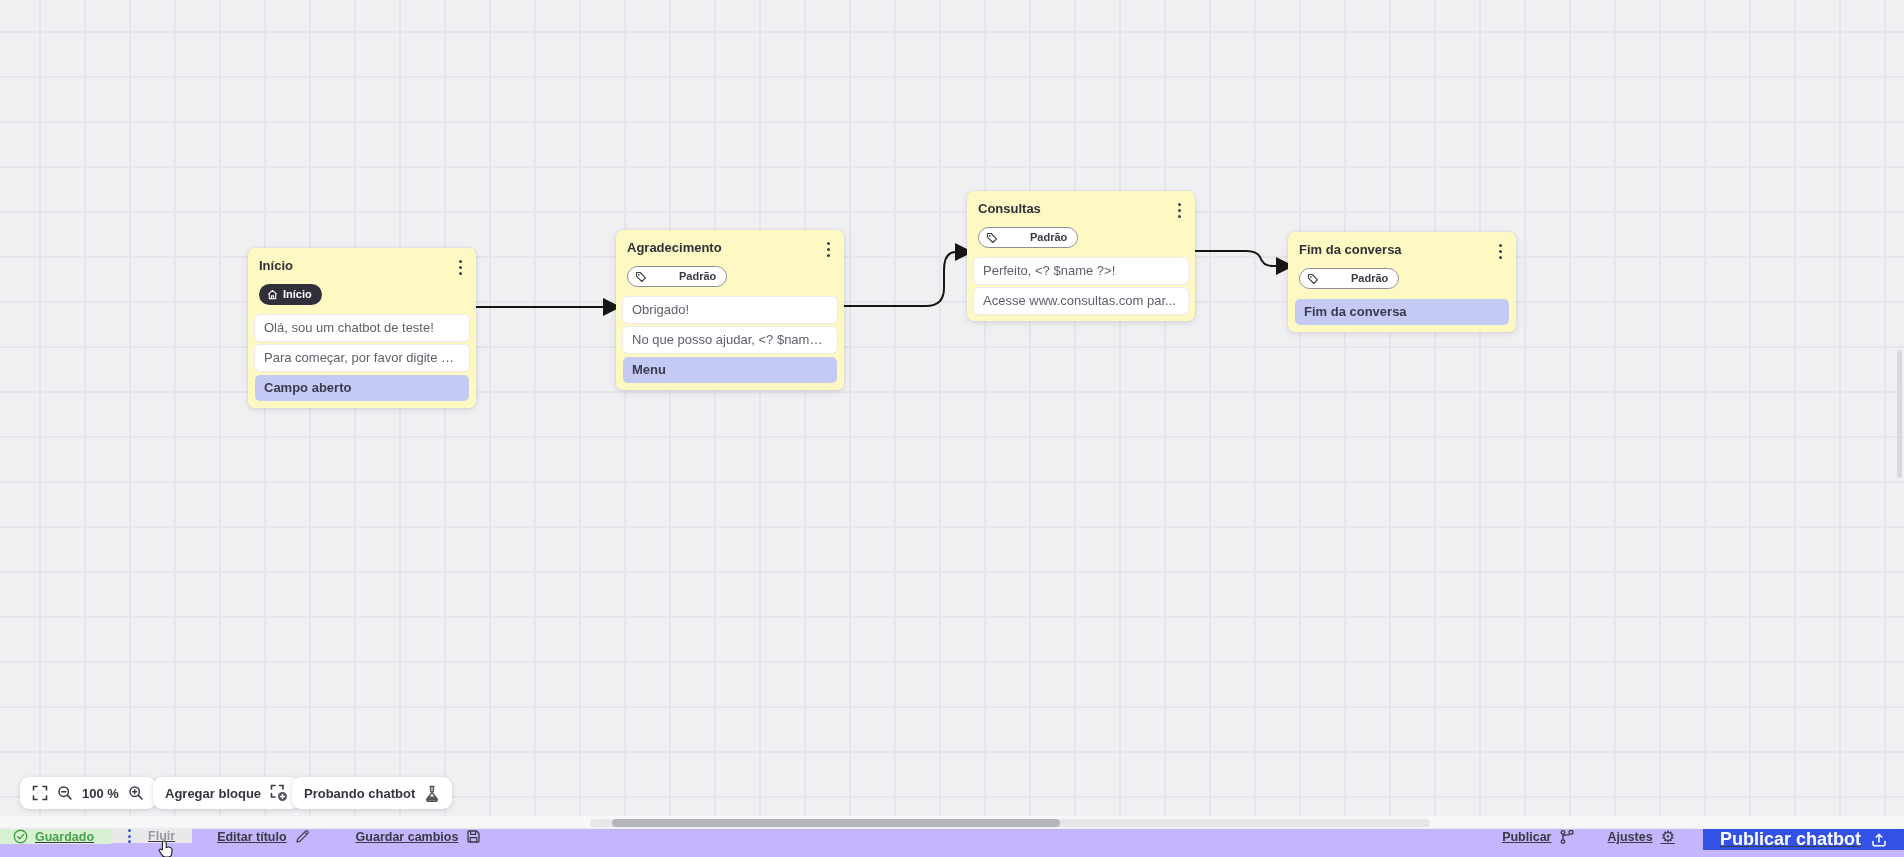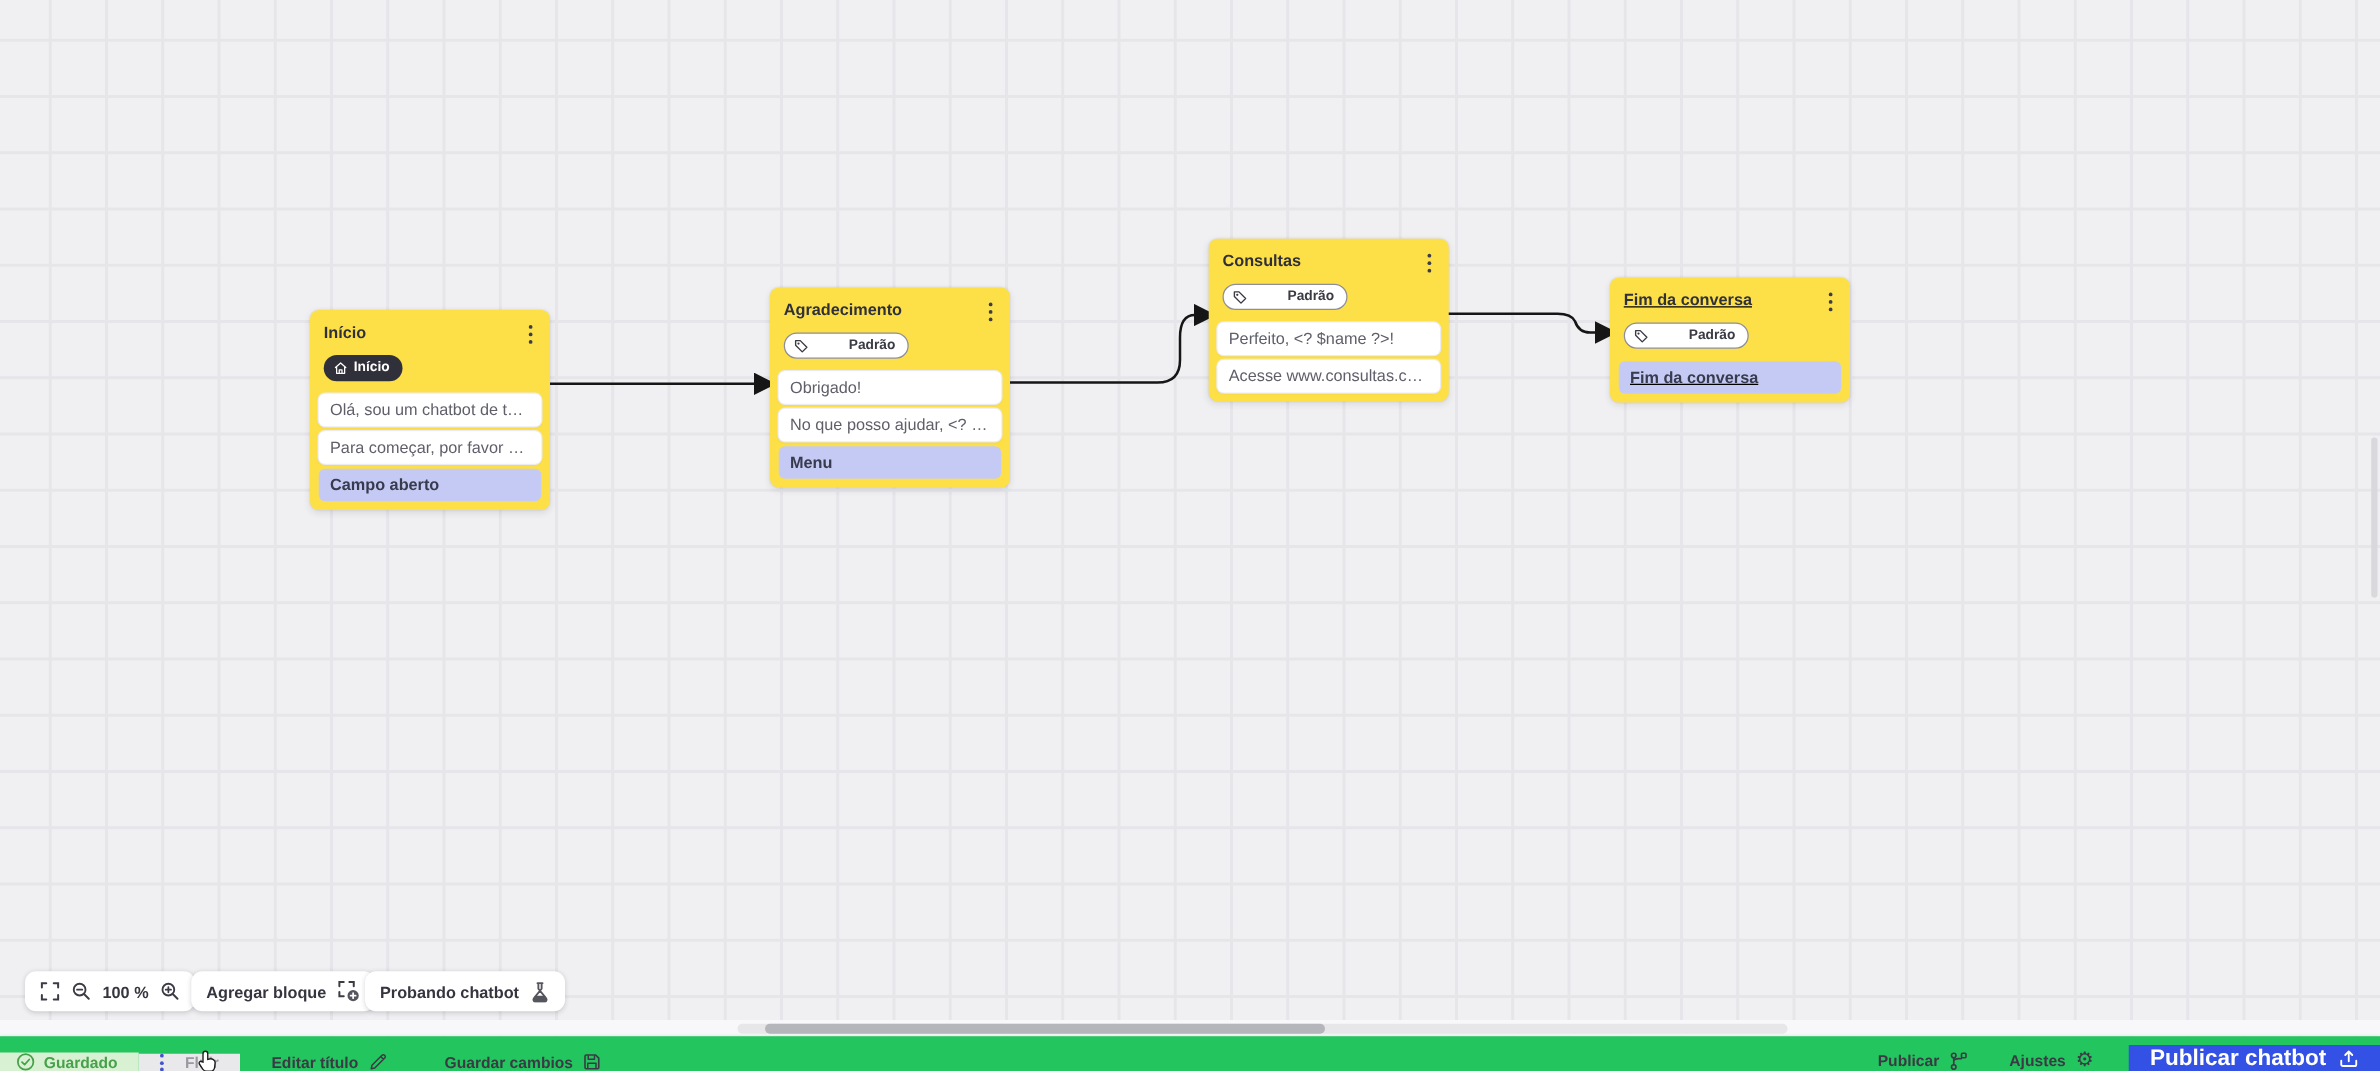--- a/index.html
+++ b/index.html
@@ -14,27 +14,27 @@
     background-size:45px 45px;
     background-position:-6px -14px;
   }
 
   
   .edges { position:absolute; left:0; top:0; width:1904px; height:829px; pointer-events:none; }
   .edges path { pointer-events:stroke; }
 
   
   .node {
-    position:absolute; width:192px; background:#fde047; border-radius:7px;
+    position:absolute; width:228px; background:#fef9c3; border-radius:7px;
     padding:9px 7px 7px; box-shadow:0 2px 6px rgba(50,50,70,.12), 0 0 0 1px rgba(50,50,70,.04);
   }
   #node-0 { left:248px; top:248px; }
   #node-1 { left:616px; top:230px; }
   #node-2 { left:967px; top:191px; }
-  #node-3 { left:1288px; top:222px;text-decoration:underline; }
+  #node-3 { left:1288px; top:232px; }
 
   .node-header { display:flex; justify-content:space-between; align-items:flex-start; padding:1px 3px 0 4px; }
   .node-title { font-size:13px; font-weight:700; color:#2f3039; line-height:16px; white-space:nowrap; }
   .kebab { display:flex; flex-direction:column; gap:3px; padding:2px 4px; cursor:pointer; }
   .kebab i { width:3px; height:3px; border-radius:50%; background:#3c3d46; display:block; }
 
   .badge { display:inline-flex; align-items:center; gap:5px; font-size:11px; font-weight:700;
            border-radius:11px; margin:7px 0 2px 4px; line-height:13px; }
   .badge.dark    { background:#30303a; color:#fff; padding:4px 10px 4px 8px; }
   .badge.outline { background:#fff; color:#3a3b44; border:1px solid #8e8e98; padding:3px 10px 3px 7px;gap:32px; }
@@ -58,23 +58,24 @@
   .tool-icon { display:flex; align-items:center; justify-content:center; cursor:pointer; }
 
   
   .hscroll-zone { position:absolute; left:0; right:0; bottom:28px; height:13px; background:#f8f8fa; }
   .hscroll-track { position:absolute; left:590px; top:3px; width:840px; height:8px; border-radius:4px; background:#e7e7ea; }
   .hscroll-thumb { position:absolute; left:22px; top:0; width:448px; height:8px; border-radius:4px; background:#b5b5bc; }
   .vscroll-thumb { position:absolute; right:2px; top:350px; width:5px; height:128px; border-radius:3px; background:#d8d8dd; }
 
   
   .statusbar {
-    position:absolute; left:0; right:0; bottom:0; height:28px; background:#22c55e;
-    display:flex; align-items:flex-end; font-size:12.5px; font-weight:700; color:#3a3a44;
+    position:absolute; left:0; right:0; bottom:0; height:28px; background:#c4b5fd;
+    display:flex; align-items:flex-start; font-size:12.5px; font-weight:700; color:#3a3a44;
     box-shadow:0 -1px 2px rgba(0,0,0,.06);
+    text-decoration:underline;
   }
   .sb-item { display:flex; align-items:center; gap:8px; padding:0 14px; white-space:nowrap; cursor:pointer; }
   .sb-saved { background:#d8f1d2; color:#47a14b; gap:7px; padding:0 17px 0 13px; }
   .sb-flow  { background:#e9e9ec; color:#9a99a2; gap:17px; padding:0 17px; }
   .sb-kebab { display:flex; flex-direction:column; gap:2.5px; cursor:pointer; }
   .sb-kebab i { width:3px; height:3px; border-radius:50%; background:#4353cc; display:block; }
   .sb-edit { margin-left:11px; }
   .sb-save { margin-left:18px; }
   .sb-spacer { flex:1; }
   .sb-versions { padding:0 16px; }

